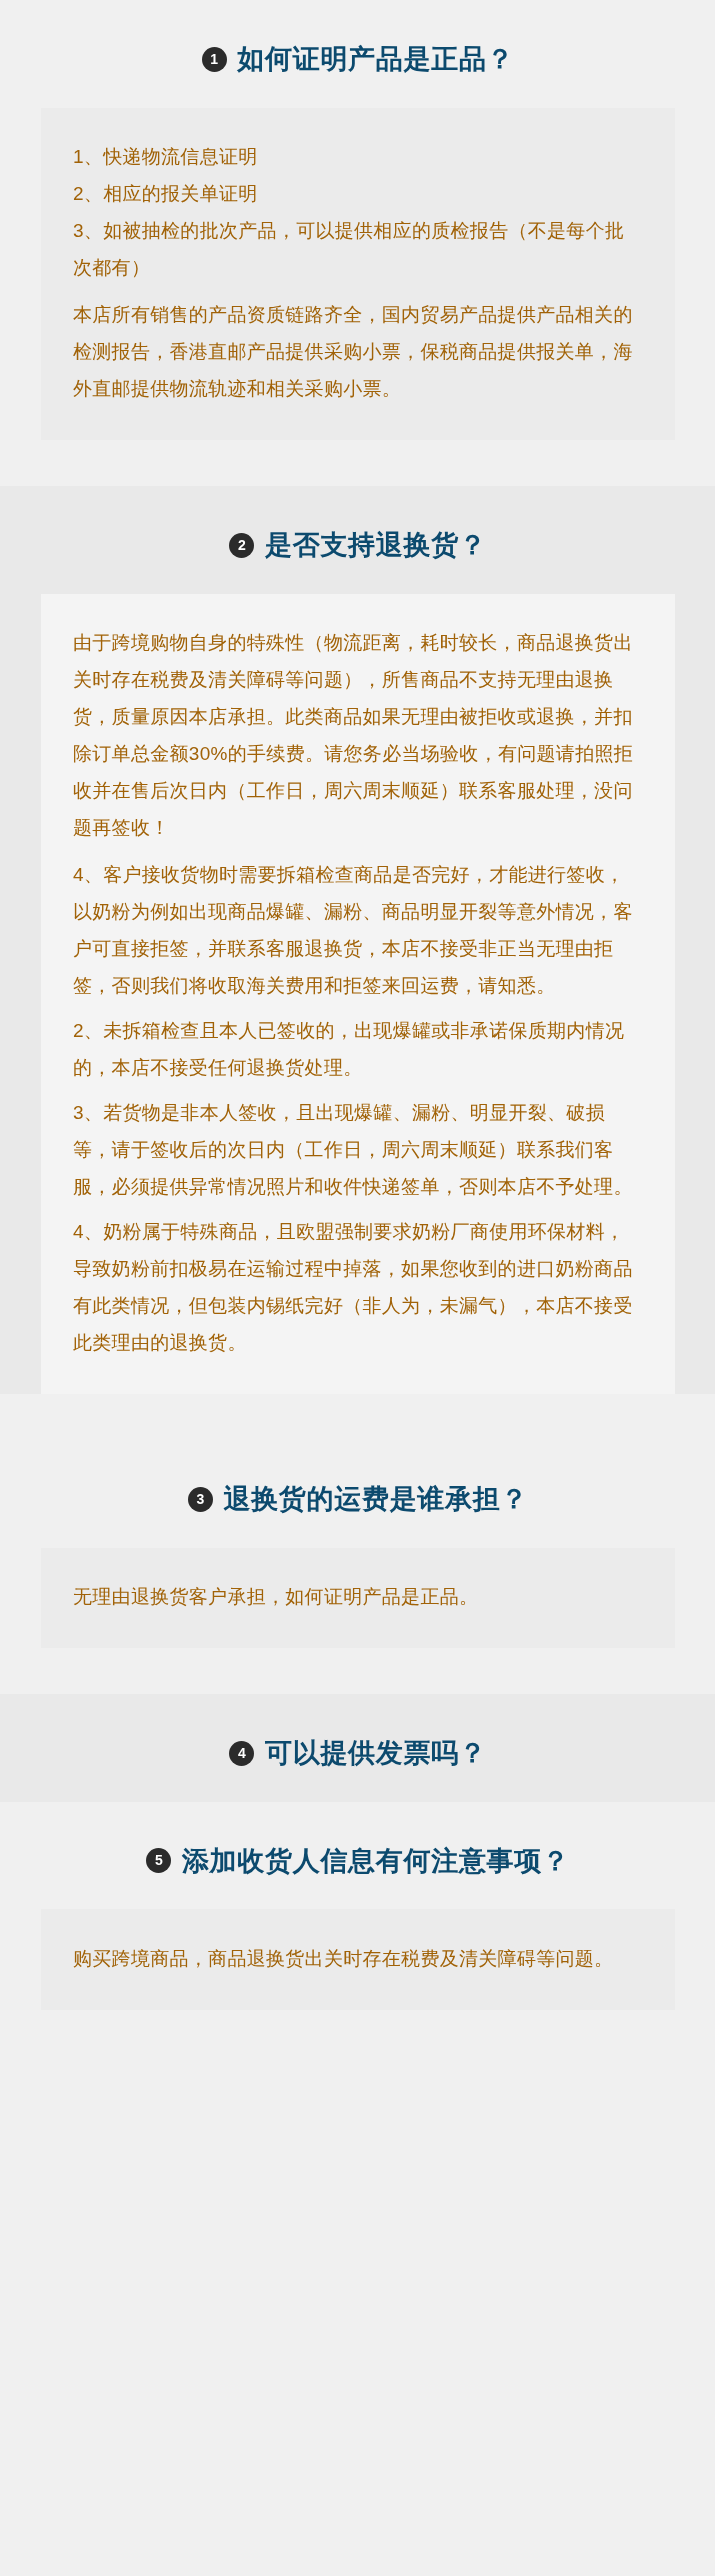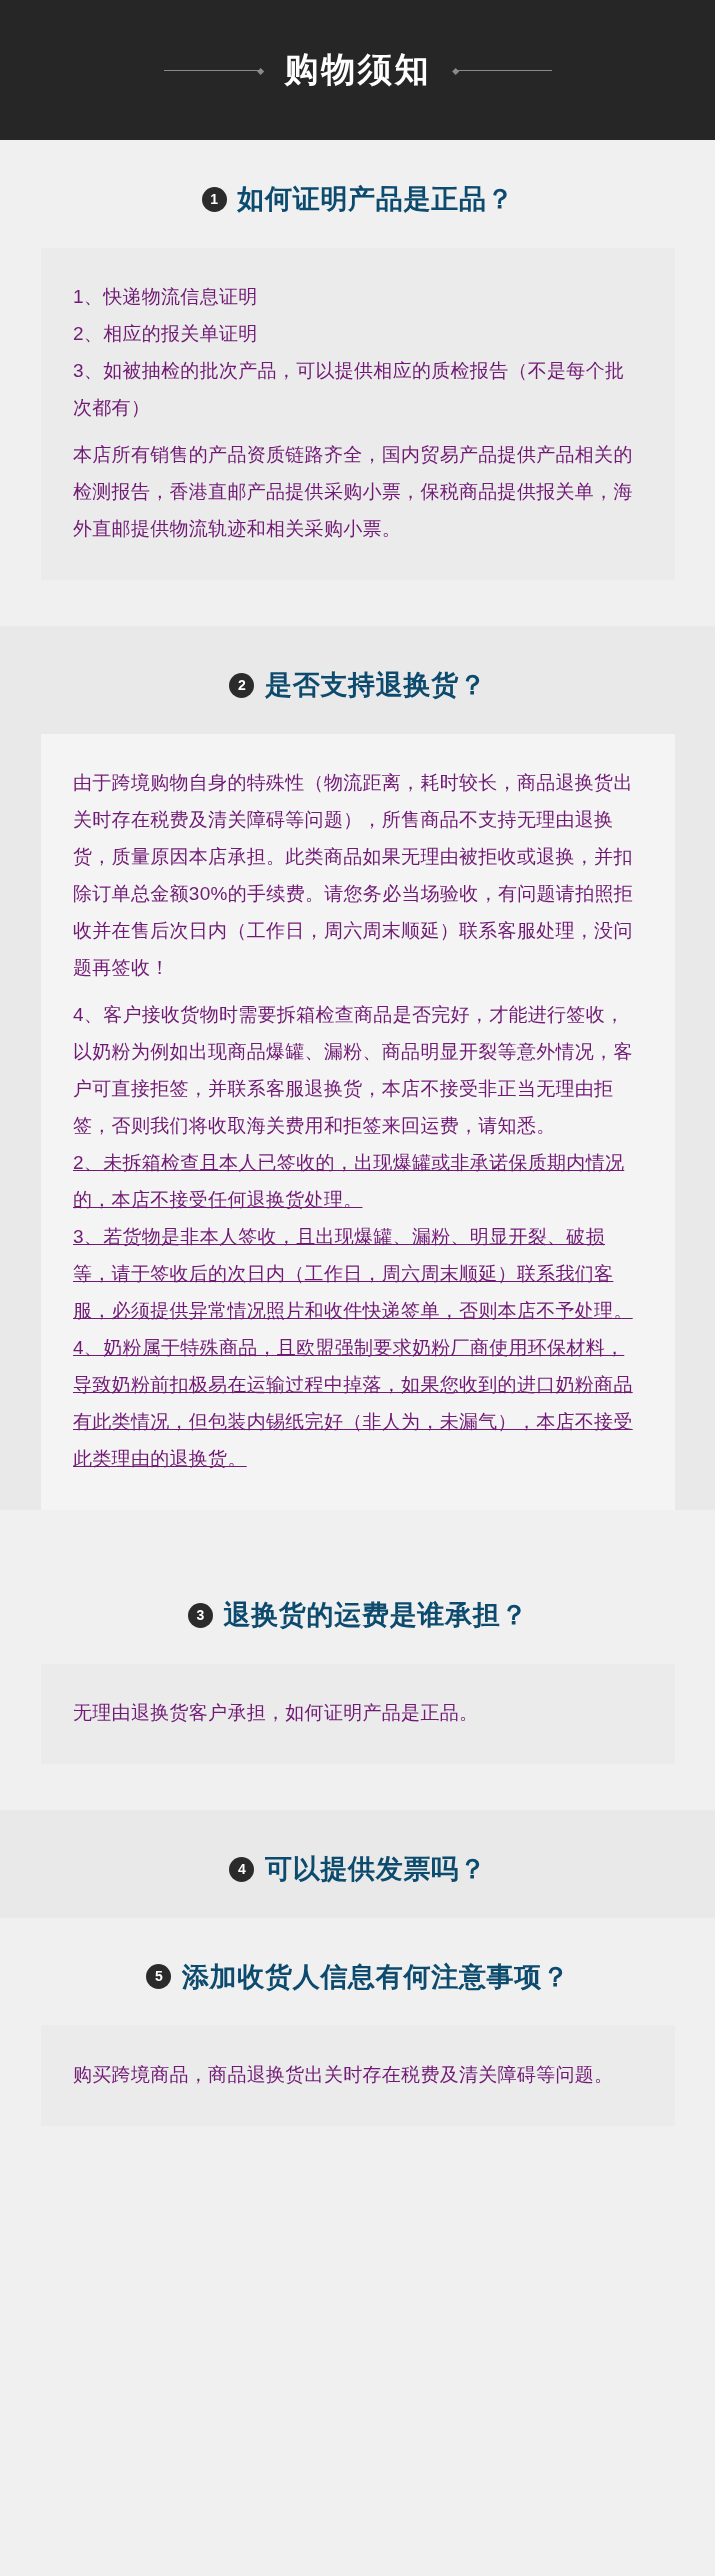--- a/index.html
+++ b/index.html
@@ -102,46 +102,38 @@
     padding: 30.5px 32px 33px 32px;
     box-sizing: border-box;
   }
   .section.plain .card {
     background: #ebebeb;
   }
   .card p {
     margin: 0;
     font-size: 19px;
     line-height: 37px;
-    color: #701a75;
+    color: #a16207;
     letter-spacing: 0.3px;
   }
   .card p + p {
     margin-top: 10px;
   }
   .card p.tight + p.tight {
-    margin-top: 0;
-    text-decoration: underline;
+    margin-top: 8px;
   }
 
   
   .section.alt .card { background: #f4f4f4; }
 </style>
 </head>
 <body>
 
 <div class="page">
 
-  <div class="header">
-    <div class="header-inner">
-      <span class="header-rule left"></span>
-      <span class="header-title">购物须知</span>
-      <span class="header-rule right"></span>
-    </div>
-  </div>
 
   <div class="section plain">
     <div class="section-head">
       <span class="q-badge">1</span>
       <span class="q-title">如何证明产品是正品？</span>
     </div>
     <div class="card">
       <p style="white-space:pre-wrap;">1、快递物流信息证明
 2、相应的报关单证明
 3、如被抽检的批次产品，可以提供相应的质检报告（不是每个批次都有）</p>

